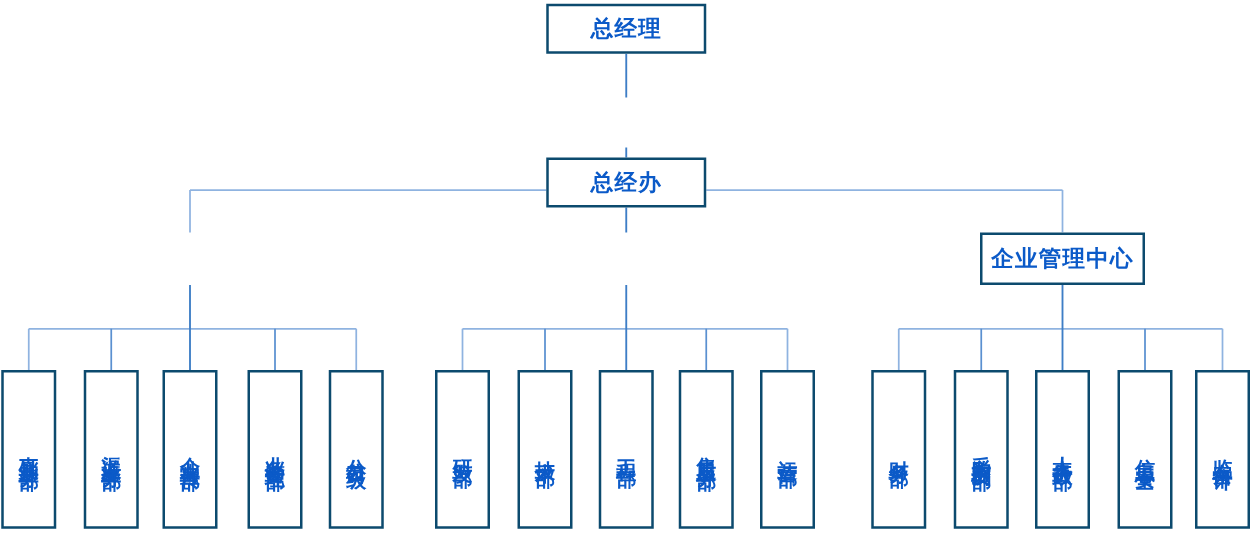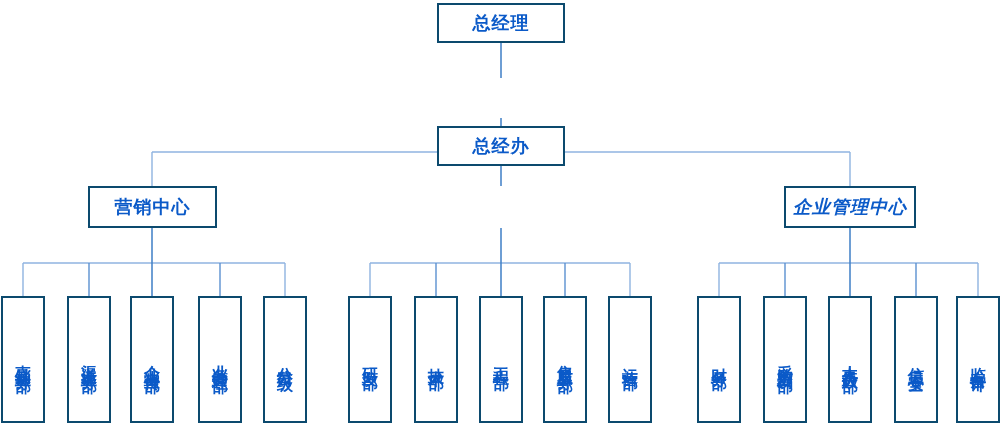--- a/index.html
+++ b/index.html
@@ -35,21 +35,21 @@
     text-orientation: upright;
     font-size: 16px;
     letter-spacing: 3px;
     line-height: 1;
   }
   
   #n-gm     { left: 437px; top: 3px;   width: 128px; height: 40px; }
   #n-office { left: 437px; top: 78px;  width: 128px; height: 40px; margin-top: 48px; }
   #n-c1 { left: 88px;  top: 186px; width: 129px; height: 42px; }
   #n-c2 { left: 436px; top: 186px; width: 130px; height: 42px; }
-  #n-c3 { left: 784px; top: 186px; width: 132px; height: 42px; font-style: italic; }
+  #n-c3 { left: 784px; top: 186px; width: 132px; height: 42px; }
   #g1-0 { left: 1px; }   #g1-1 { left: 67px; }  #g1-2 { left: 130px; } #g1-3 { left: 198px; } #g1-4 { left: 263px; }
   #g2-0 { left: 348px; } #g2-1 { left: 414px; } #g2-2 { left: 479px; } #g2-3 { left: 543px; } #g2-4 { left: 608px; }
   #g3-0 { left: 697px; } #g3-1 { left: 763px; } #g3-2 { left: 828px; } #g3-3 { left: 894px; } #g3-4 { left: 956px; }
 </style>
 </head>
 <body>
 
 <div class="canvas">
 
   <svg class="connectors" viewBox="0 0 1000 426" xmlns="http://www.w3.org/2000/svg" aria-hidden="true">
@@ -88,23 +88,20 @@
   </svg>
 
   <div class="node h" id="n-gm">
     <span>总经理</span>
   </div>
 
   <div class="node h" id="n-office">
     <span>总经办</span>
   </div>
 
-  <div class="node h" id="n-c1">
-    <span>营销中心</span>
-  </div>
   <div class="node h" id="n-c3">
     <span>企业管理中心</span>
   </div>
 
   <div class="node leaf" id="g1-0">
     <span>直销业务部</span>
   </div>
   <div class="node leaf" id="g1-1">
     <span>渠道业务部</span>
   </div>

